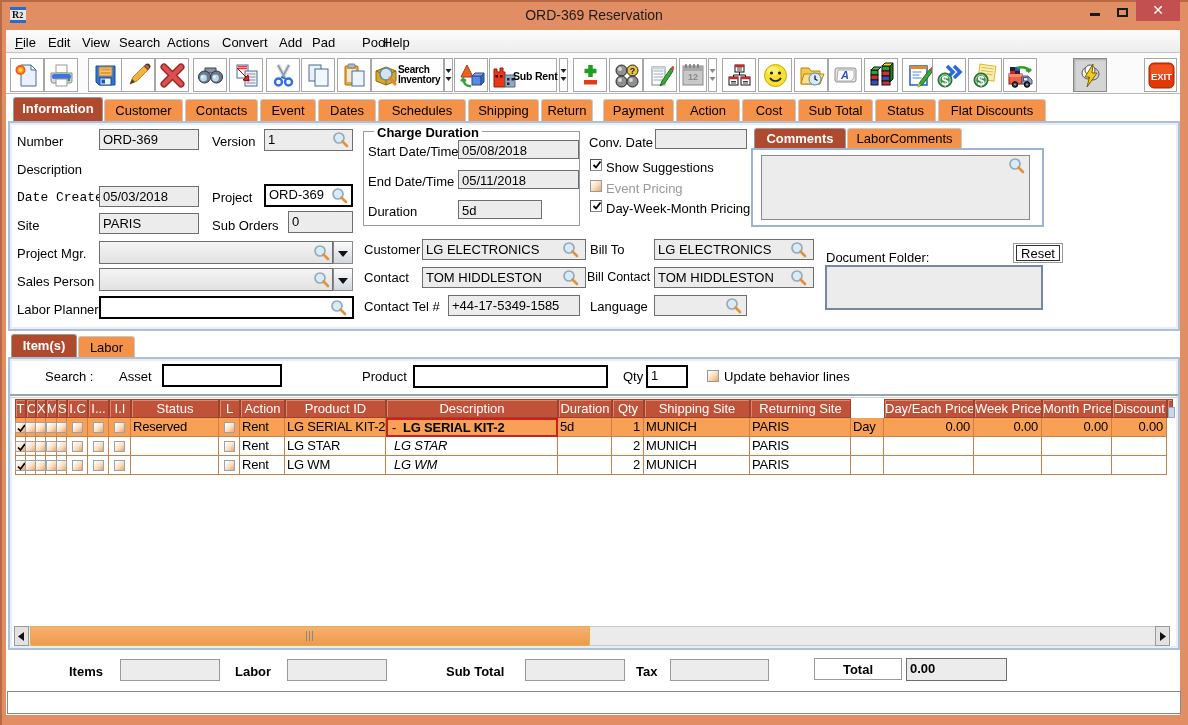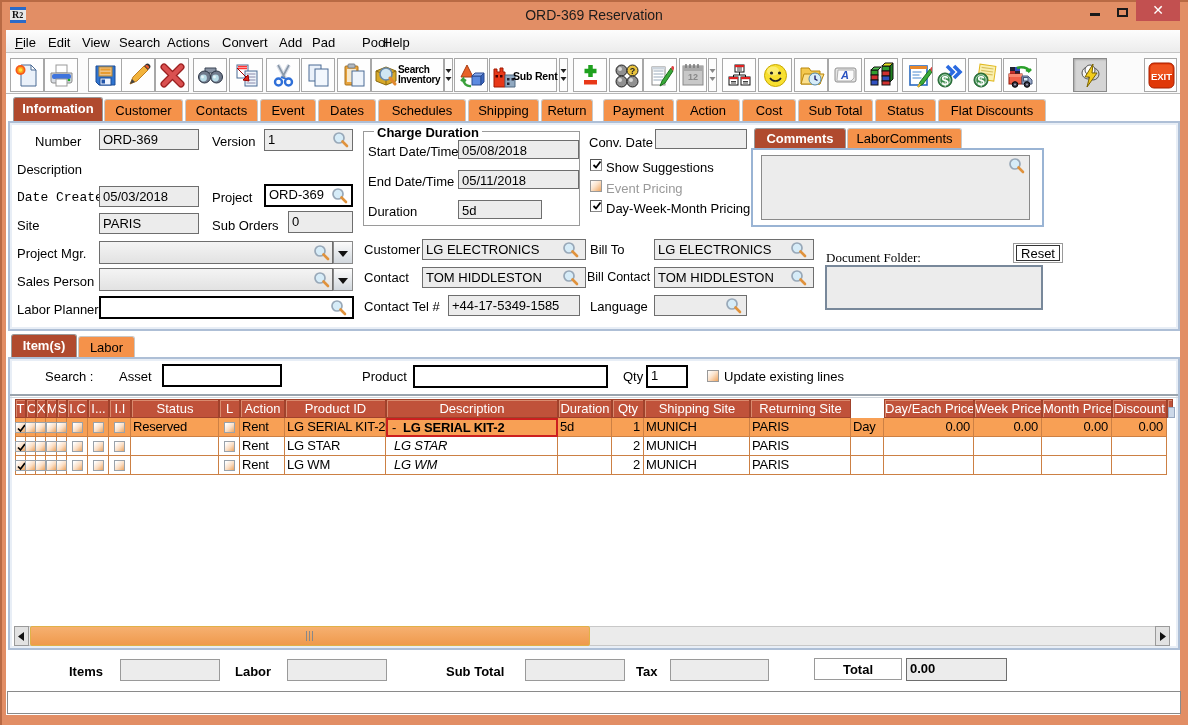--- a/index.html
+++ b/index.html
@@ -332,21 +332,21 @@
 <div class="tab" style="left:378px;top:99px;width:88px;">Schedules</div>
 <div class="tab" style="left:468px;top:99px;width:71px;">Shipping</div>
 <div class="tab" style="left:541px;top:99px;width:52px;">Return</div>
 <div class="tab" style="left:603px;top:99px;width:71px;">Payment</div>
 <div class="tab" style="left:676px;top:99px;width:64px;">Action</div>
 <div class="tab" style="left:742px;top:99px;width:54px;">Cost</div>
 <div class="tab" style="left:798px;top:99px;width:75px;">Sub Total</div>
 <div class="tab" style="left:875px;top:99px;width:61px;">Status</div>
 <div class="tab" style="left:938px;top:99px;width:108px;">Flat Discounts</div>
 <div class="abs" style="left:8px;top:121px;width:1172px;height:210px;border:2px solid #aebfd6;box-shadow:inset 0 0 0 2px #e8eef6;background:#fff;"></div>
-<div class="lbl" style="left:35px;top:134px;">Number</div>
+<div class="lbl" style="left:17px;top:134px;">Number</div>
 <div class="fld" style="left:99px;top:129px;width:100px;height:21px;">ORD-369</div>
 <div class="lbl" style="left:212px;top:134px;">Version</div>
 <div class="fld" style="left:264px;top:129px;width:89px;height:22px;">1</div>
 <svg class="mag" style="left:332px;top:131px;" viewBox="0 0 17 17">
       <circle cx="7" cy="7" r="5" fill="#d6ecf8" stroke="#98a8b8" stroke-width="1.7"></circle>
       <path d="M10.5 10.5 L15 15" stroke="#e0923c" stroke-width="2.6" stroke-linecap="round"></path>
     </svg>
 <div class="lbl" style="left:17px;top:162px;">Description</div>
 <div class="lbl" style="left:17px;top:190px;font-family:Liberation Mono, monospace;">Date Created</div>
 <div class="fld" style="left:99px;top:186px;width:100px;height:21px;">05/03/2018</div>
@@ -445,36 +445,36 @@
       <path d="M10.5 10.5 L15 15" stroke="#e0923c" stroke-width="2.6" stroke-linecap="round"></path>
     </svg>
 <div class="tab tabsel" style="left:754px;top:128px;width:92px;height:20px;padding-top:2px;font-size:13px;">Comments</div>
 <div class="tab" style="left:847px;top:128px;width:115px;height:20px;padding-top:2px;">LaborComments</div>
 <div class="abs" style="left:751px;top:148px;width:293px;height:79px;border:2px solid #9ab4d4;box-shadow:inset 0 0 0 3px #fff;background:#fff;"></div>
 <div class="abs" style="left:761px;top:155px;width:269px;height:65px;background:#ececec;border:1px solid #8a8a8a;"></div>
 <svg class="mag" style="left:1008px;top:157px;" viewBox="0 0 17 17">
       <circle cx="7" cy="7" r="5" fill="#d6ecf8" stroke="#98a8b8" stroke-width="1.7"></circle>
       <path d="M10.5 10.5 L15 15" stroke="#e0923c" stroke-width="2.6" stroke-linecap="round"></path>
     </svg>
-<div class="lbl" style="left:826px;top:250px;font-family:Liberation Serif, serif;">Document Folder:</div>
+<div class="lbl" style="left:826px;top:250px;">Document Folder:</div>
 <div class="abs" style="left:1013px;top:243px;width:50px;height:20px;background:#fff;border:1px solid #9a9a9a;"></div>
 <div class="abs" style="left:1016px;top:245px;width:44px;height:16px;border:1px solid #333;font-size:13px;text-align:center;color:#000;">Reset</div>
 <div class="abs" style="left:825px;top:265px;width:218px;height:45px;background:#ececec;border:2px solid #78889a;"></div>
 <div class="tab tabsel" style="left:11px;top:334px;width:66px;height:23px;">Item(s)</div>
 <div class="tab" style="left:78px;top:336px;width:57px;height:21px;">Labor</div>
 <div class="abs" style="left:8px;top:357px;width:1172px;height:293px;border:2px solid #aebfd6;box-shadow:inset 0 0 0 2px #e8eef6;background:#fff;"></div>
 <div class="lbl" style="left:45px;top:369px;">Search :</div>
 <div class="lbl" style="left:119px;top:369px;">Asset</div>
 <div class="fldw" style="left:162px;top:364px;width:120px;height:23px;"></div>
 <div class="lbl" style="left:362px;top:369px;">Product</div>
 <div class="fldw" style="left:413px;top:365px;width:195px;height:23px;"></div>
 <div class="lbl" style="left:623px;top:369px;">Qty</div>
 <div class="fldw" style="left:646px;top:365px;width:42px;height:23px;">1</div>
 <div class="cbo" style="left:707px;top:370px;"></div>
-<div class="lbl" style="left:724px;top:369px;">Update existing lines</div>
+<div class="lbl" style="left:724px;top:369px;">Update behavior lines</div>
 <div class="abs" style="left:10px;top:394px;width:1168px;height:2px;background:#9aa4ae;"></div>
 <div class="abs" style="left:10px;top:397px;width:1168px;height:1px;background:#d0d6dc;"></div>
 <div class="hdrcell" style="left:15px;top:399px;width:11px;">T</div>
 <div class="hdrcell" style="left:26px;top:399px;width:10px;">C</div>
 <div class="hdrcell" style="left:36px;top:399px;width:10px;">X</div>
 <div class="hdrcell" style="left:46px;top:399px;width:11px;">M</div>
 <div class="hdrcell" style="left:57px;top:399px;width:10px;">S</div>
 <div class="hdrcell" style="left:67px;top:399px;width:21px;">I.C</div>
 <div class="hdrcell" style="left:88px;top:399px;width:21px;">I...</div>
 <div class="hdrcell" style="left:109px;top:399px;width:22px;">I.I</div>

